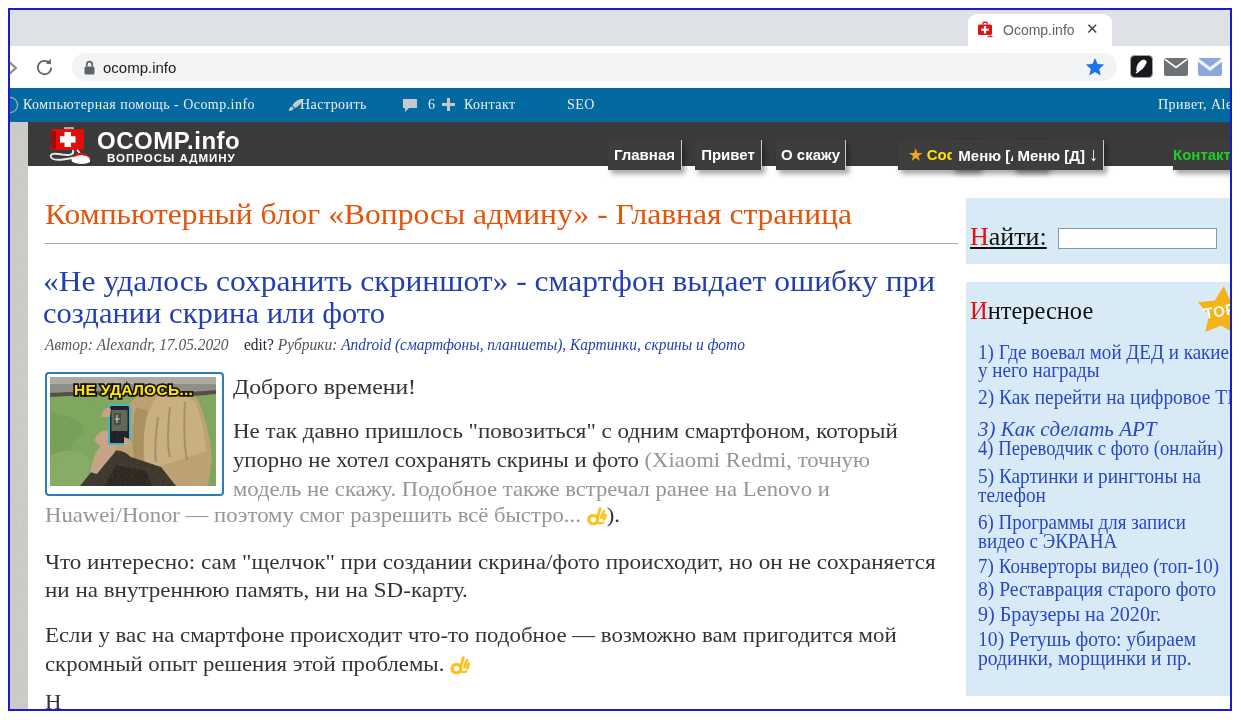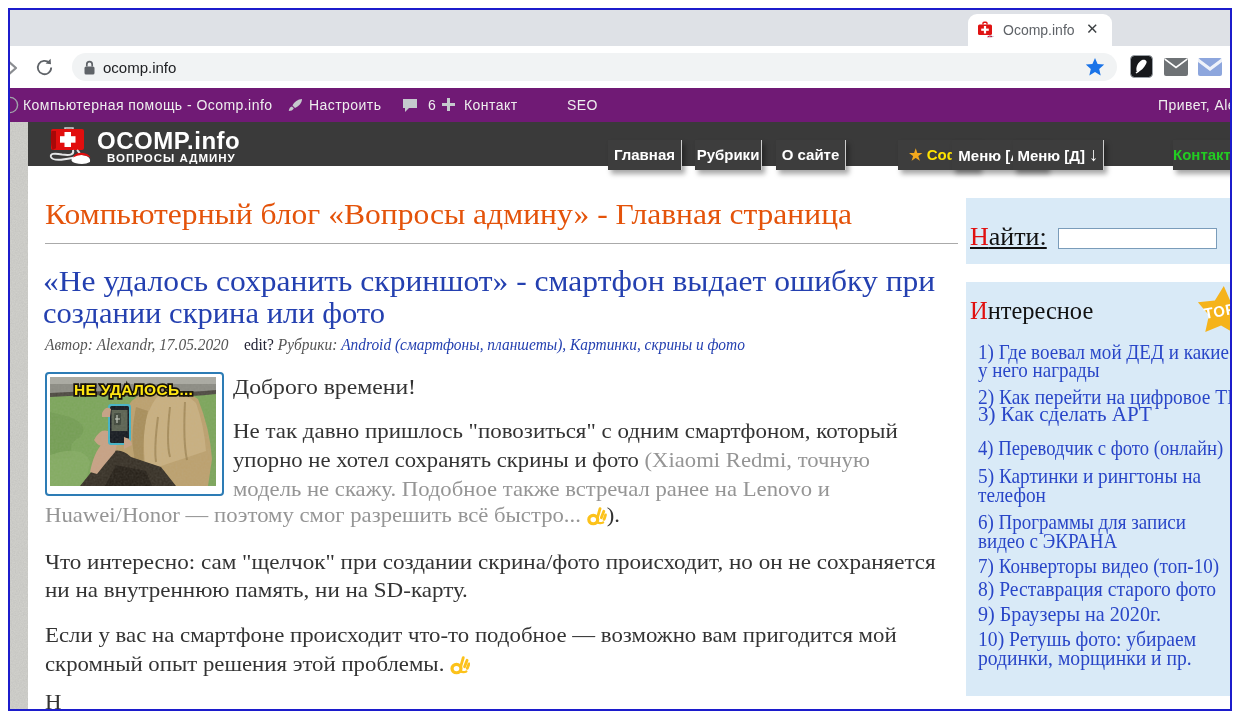--- a/index.html
+++ b/index.html
@@ -8,21 +8,21 @@
 #frame{position:absolute;left:8px;top:8px;width:1220px;height:699px;border:2.5px solid #1c1ccc;z-index:50;pointer-events:none;}
 
 #tabstrip{left:0;top:0;width:1221px;height:36px;background:#dee1e6;}
 #tab{left:958px;top:4px;width:144px;height:32px;background:#fff;border-radius:9px 9px 0 0;}
 #tabtitle{left:993px;top:12px;font-size:14px;color:#5f6368;}
 #tabx{left:1076px;top:10px;font-size:15px;color:#3c4043;}
 #toolbar{left:0;top:36px;width:1221px;height:42px;background:#fff;}
 #pill{left:62px;top:43px;width:1045px;height:28px;background:#f1f3f4;border-radius:14px;}
 #url{left:93px;top:49px;font-size:15px;color:#202124;}
 
-#adminbar{left:0;top:78px;width:1221px;height:34px;background:#701a75;color:#eee;font-size:14px;}
+#adminbar{left:0;top:78px;width:1221px;height:34px;background:#0369a1;color:#eee;font-size:14px;font-family:Liberation Serif, serif;}
 .ab{position:absolute;top:9px;white-space:nowrap;letter-spacing:0.45px;}
 
 #texture{left:0;top:112px;width:18px;height:588px;background:#d3d3ce;}
 #siteheader{left:18px;top:112px;width:1203px;height:44px;background:#3a3a3a;}
 .navtab{position:absolute;top:130px;height:30px;background:#3d3d3d;color:#fff;font-weight:bold;font-size:15px;line-height:30px;text-align:center;box-shadow:3px 4px 5px rgba(0,0,0,.35);border-right:1px solid #ccc;z-index:5;}
 #main{left:18px;top:156px;width:1203px;height:544px;background:#fff;}
 #h1{left:35px;top:189px;font-size:30px;line-height:30px;color:#e4530a;font-family:"Liberation Serif",serif;white-space:nowrap;transform-origin:left top;}
 #hr1{left:35px;top:233px;width:913px;height:1px;background:#aaa;}
 .tl{position:absolute;left:33px;font-size:30px;line-height:28px;color:#2440b0;font-family:"Liberation Serif",serif;white-space:nowrap;transform-origin:left top;}
 #meta{left:35px;top:324px;font-size:17.5px;line-height:20px;color:#555;font-family:"Liberation Serif",serif;font-style:italic;white-space:nowrap;transform-origin:left top;}
@@ -85,21 +85,21 @@
     </svg>
   <div id="adminbar" class="abs">
     <svg class="abs" style="left:-9px;top:8px;" width="18" height="18" viewBox="0 0 18 18">
         <circle cx="9" cy="9" r="7.6" fill="none" stroke="#a0a5aa" stroke-width="1.4"></circle>
       </svg>
     <span class="ab" style="left:13px;">Компьютерная помощь - Ocomp.info</span>
     <svg class="abs" style="left:276px;top:10px;" width="17" height="15" viewBox="0 0 17 15">
         <path d="M16 1 C12 1 8 4 6.5 7.5 L9 10 C12.5 8.5 16 5 16 1 Z" fill="#c5c9cd"></path>
         <path d="M6 8.5 C4 9 3 10.5 2.8 13 C4.8 13 7 12.5 7.8 10.3 Z" fill="#c5c9cd"></path>
       </svg>
-    <span class="ab" style="left:299px;">Настроить</span>
+    <span class="ab" style="left:290px;">Настроить</span>
     <svg class="abs" style="left:392px;top:10px;" width="16" height="15" viewBox="0 0 16 15">
         <path d="M1 1 h14 v9 h-8 l-4 4 v-4 h-2 Z" fill="#c5c9cd"></path>
       </svg>
     <span class="ab" style="left:418px;">6</span>
     <svg class="abs" style="left:431px;top:9px;" width="15" height="15" viewBox="0 0 15 15">
         <path d="M6 1 h3 v5 h5 v3 h-5 v5 h-3 v-5 h-5 v-3 h5 Z" fill="#c5c9cd"></path>
       </svg>
     <span class="ab" style="left:454px;">Контакт</span>
     <span class="ab" style="left:557px;">SEO</span>
     <span class="ab" style="left:1148px;">Привет, Alex</span>
@@ -121,22 +121,22 @@
     <path d="M3.5 7 q-2 8.5 1 19 l3.5 -1.8 V7 Z" fill="#a80808"></path>
     <rect x="16.5" y="8" width="6.5" height="15" fill="#fff"></rect>
     <rect x="12" y="12.2" width="15.5" height="6.5" fill="#fff"></rect>
     <path d="M29 26 q7 6 -5 8 q-19 4 -21 -1 q-1.5 -5 11 -2.5 q13 2 11 -4.5" fill="none" stroke="#e4e6e7" stroke-width="2"></path>
     <path d="M42 38 q1 -5 -5 -6.5 q-8 -2 -12 1.5 q-4 4 2 6 q9 2.5 15 -1 Z" fill="#fff"></path>
     <path d="M25 33.5 q8 -5 17.5 0 q-1 -2.5 -3.5 -3.5 q-8 -3 -12.5 1 Z" fill="#e10e0e"></path>
     <text x="49" y="25" font-family="Liberation Sans, sans-serif" font-weight="bold" font-size="24" fill="#fff" letter-spacing="0.5">OCOMP.info</text>
     <text x="59" y="38" font-family="Liberation Sans, sans-serif" font-weight="bold" font-size="11.5" fill="#fff" letter-spacing="1">ВОПРОСЫ АДМИНУ</text>
   </svg>
   <div class="navtab" style="left:598px;width:73px;">Главная</div>
-  <div class="navtab" style="left:685px;width:66px;">Рубрики</div>
-  <div class="navtab" style="left:766px;width:69px;">О сайте</div>
+  <div class="navtab" style="left:685px;width:66px;">Привет</div>
+  <div class="navtab" style="left:766px;width:69px;">О скажу</div>
   <div class="navtab" style="left:888px;width:80px;color:#ffe400;"><span style="color:#f2a81d;">★</span> Софт</div>
   <div class="navtab" style="left:942px;width:94px;">Меню [А] <span style="font-size:19px;">↓</span></div>
   <div class="navtab" style="left:1003px;width:90px;">Меню [Д] <span style="font-size:19px;">↓</span></div>
   <div class="navtab" style="left:1163px;width:80px;color:#22cc22;text-align:left;">Контакт</div>
   <div id="main" class="abs"></div>
   <div id="h1" class="abs" style="transform:scaleX(1.052);">Компьютерный блог «Вопросы админу» - Главная страница</div>
   <div id="hr1" class="abs"></div>
   <div class="tl" id="T1" style="top:257px;transform:scaleX(1.051);">«Не удалось сохранить скриншот» - смартфон выдает ошибку при</div>
   <div class="tl" id="T2" style="top:288.5px;transform:scaleX(1.018);">создании скрина или фото</div>
   <div id="meta" class="abs" style="transform:scaleX(0.881);">Автор: Alexandr, 17.05.2020&nbsp;&nbsp;&nbsp;&nbsp;<span style="color:#223;font-style:normal;">edit?</span> Рубрики: <a>Android (смартфоны, планшеты), Картинки, скрины и фото</a></div>
@@ -201,21 +201,21 @@
   <div id="sb2" class="abs"></div>
   <div class="sbh" style="left:960px;top:286px;transform:scaleX(0.94);transform-origin:left top;"><span class="red">И</span>нтересное</div>
   <svg class="abs" style="left:1186px;top:276px;" width="60" height="58" viewBox="0 0 60 58">
       <g transform="rotate(4 26 26)">
         <path d="M26.0 0.0 L18.1 15.1 L1.3 18.0 L13.2 30.2 L10.7 47.0 L26.0 39.5 L41.3 47.0 L38.8 30.2 L50.7 18.0 L33.9 15.1 Z" fill="#f5b31a"></path>
         <text x="8" y="30" font-family="Liberation Sans, sans-serif" font-weight="bold" font-size="15" fill="#fff" transform="rotate(-14 26 26)" letter-spacing="0.5">TOP</text>
       </g>
     </svg>
   <div class="sl" id="S1" style="left:968px;top:332.9px;transform:scaleX(0.907);">1) Где воевал мой ДЕД и какие<br>у него награды</div>
   <div class="sl" id="S2" style="left:968px;top:378.1px;transform:scaleX(0.925);">2) Как перейти на цифровое ТВ</div>
-  <div class="sl" id="S3" style="left:968px;top:395px;transform:scaleX(1.0);">3) Как сделать АРТ</div>
+  <div class="sl" id="S3" style="left:968px;top:410px;transform:scaleX(1.0);font-style:italic;">3) Как сделать АРТ</div>
   <div class="sl" id="S4" style="left:968px;top:429.1px;transform:scaleX(0.889);">4) Переводчик с фото (онлайн)</div>
   <div class="sl" id="S5" style="left:968px;top:457.1px;transform:scaleX(0.918);">5) Картинки и рингтоны на<br>телефон</div>
   <div class="sl" id="S6" style="left:968px;top:503.1px;transform:scaleX(0.905);">6) Программы для записи<br>видео с ЭКРАНА</div>
   <div class="sl" id="S7" style="left:968px;top:547.1px;transform:scaleX(0.908);">7) Конверторы видео (топ-10)</div>
   <div class="sl" id="S8" style="left:968px;top:570.1px;transform:scaleX(0.932);">8) Реставрация старого фото</div>
   <div class="sl" id="S9" style="left:968px;top:595.1px;transform:scaleX(0.959);">9) Браузеры на 2020г.</div>
   <div class="sl" id="S10" style="left:968px;top:620.1px;transform:scaleX(0.935);">10) Ретушь фото: убираем<br>родинки, морщинки и пр.</div>
 </div>
 <div id="frame"></div>
 

